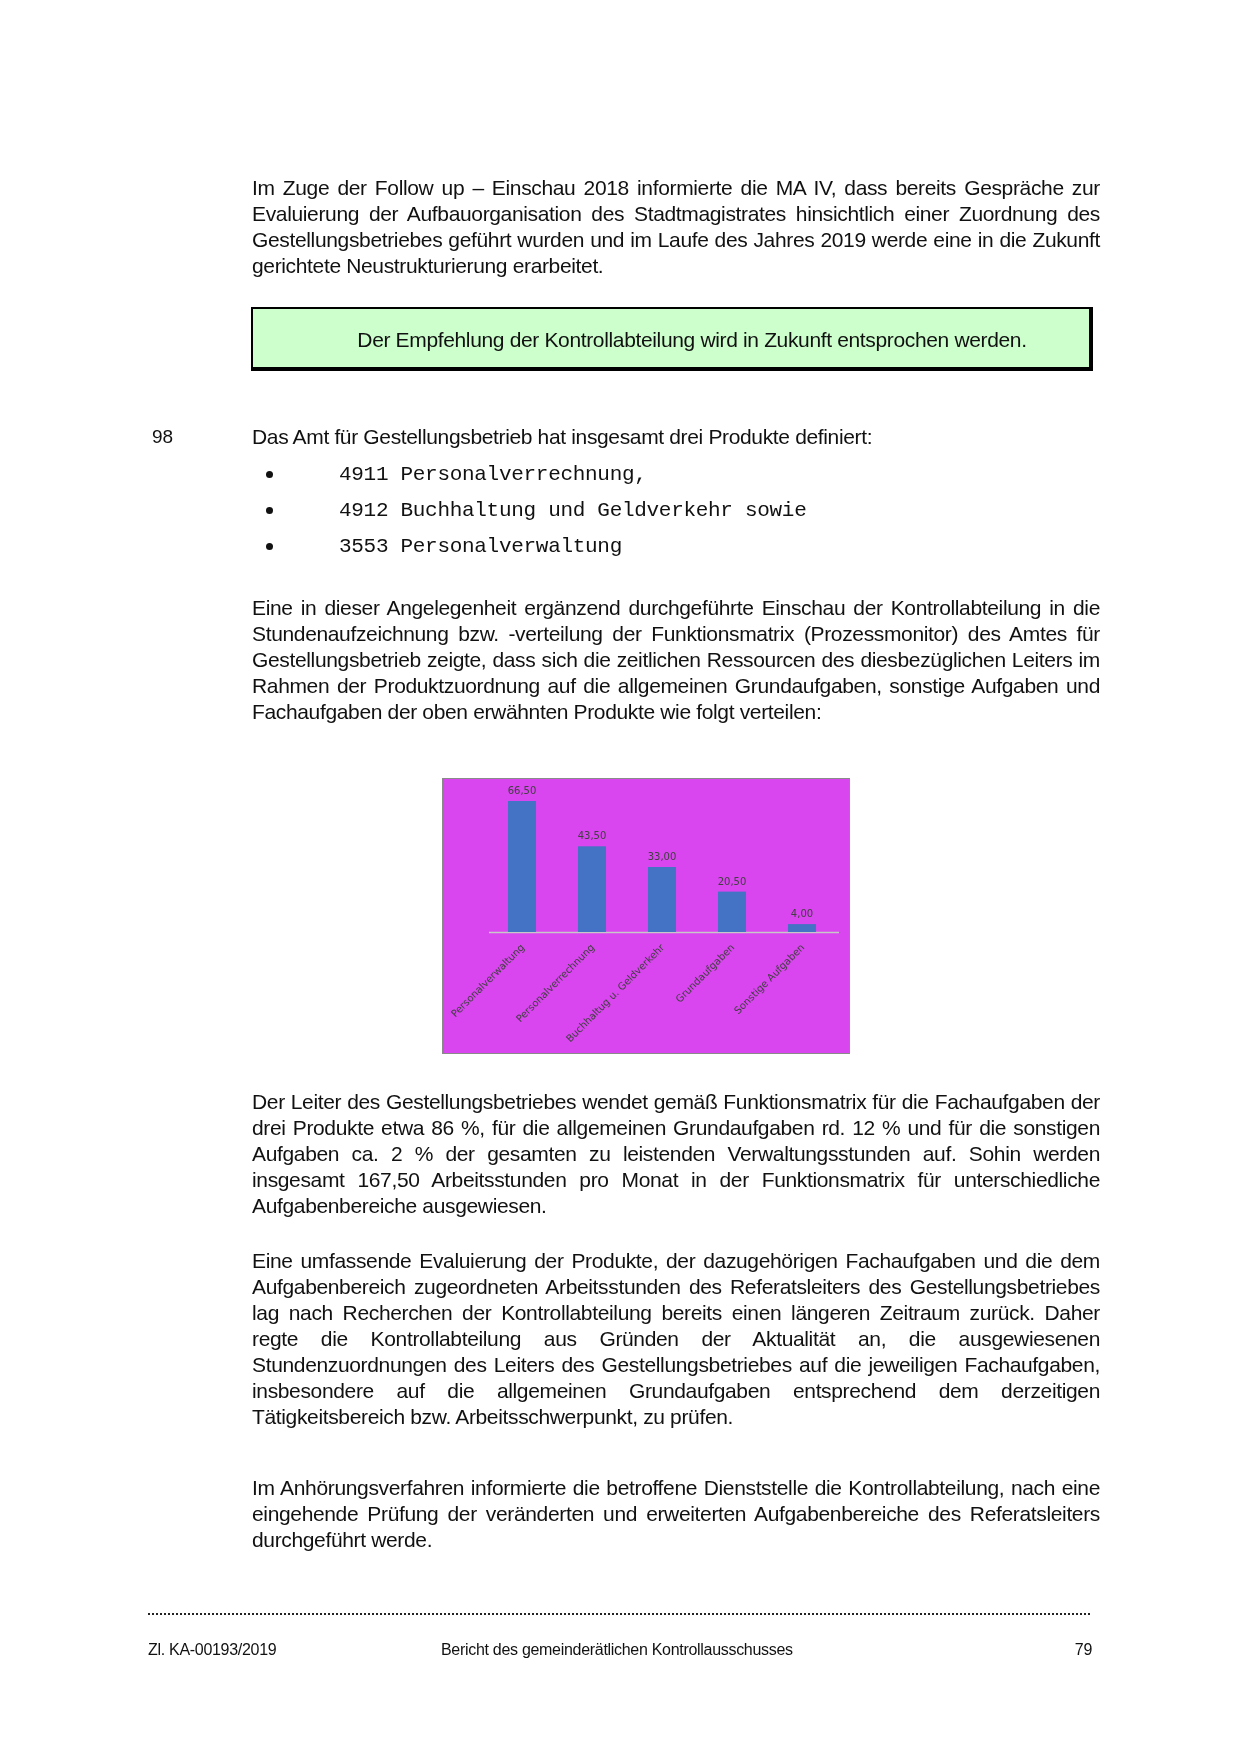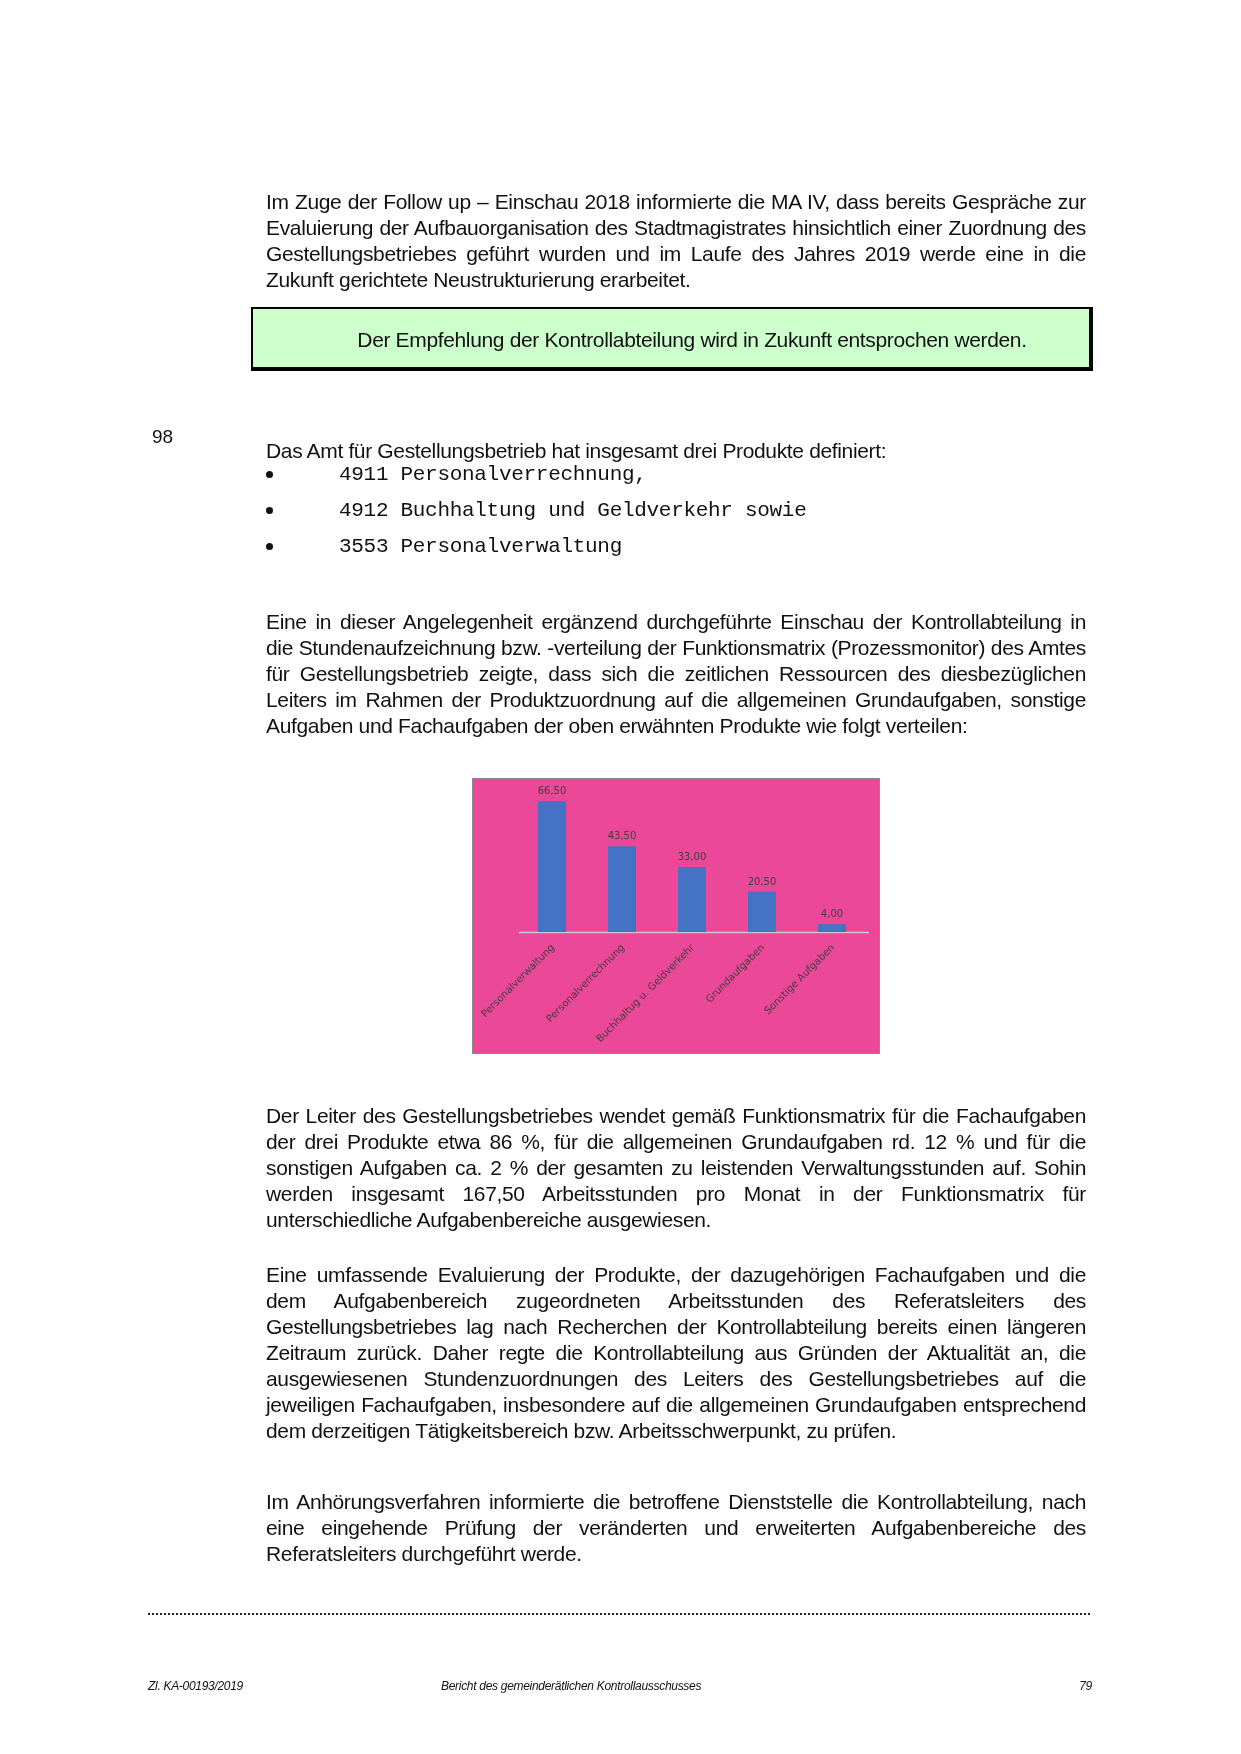--- a/index.html
+++ b/index.html
@@ -1,36 +1,36 @@
 <!DOCTYPE html>
 <html><head>
 <meta charset="utf-8">
 <style>
   html, body { margin: 0; padding: 0; background: #ffffff; }
   body { width: 1241px; height: 1754px; position: relative; overflow: hidden;
          font-family: "Liberation Sans", sans-serif; color: #111; }
   .para { position: absolute; left: 252px; width: 848px; font-size: 21px; line-height: 26px;
           text-align: justify; letter-spacing: -0.35px; }
-  .para p { margin: 14px; }
+  .para p { margin: 0; }
   .recommend { position: absolute; left: 251px; top: 307px; width: 836px; height: 58px;
                background: #ccffcc; border: 2px solid #000; border-right-width: 4px; border-bottom-width: 4px;
                box-sizing: content-box; }
   .recommend span { position: absolute; left: 0; right: 0; top: 18px; text-align: center;
                     font-size: 21px; line-height: 26px; letter-spacing: -0.35px; padding-left: 42px; }
   .num { position: absolute; left: 152px; top: 424px; font-size: 19px; line-height: 26px; }
   .bullets { position: absolute; left: 252px; top: 457px; margin: 0; padding: 0; list-style: none; }
   .bullets li { position: relative; height: 36px; font-size: 21px; line-height: 36px; letter-spacing: -0.3px; }
   .bullets .dot { position: absolute; left: 14px; top: 14px; width: 7px; height: 7px; border-radius: 50%; background: #111; }
   .bullets .txt { position: absolute; left: 87px; top: 0; white-space: nowrap; font-family: Liberation Mono, monospace; }
   .chart { position: absolute; left: 442px; top: 778px; width: 406px; height: 274px;
-           border: 1px solid #8a8a8a; background: #ec4899; margin-left: 30px; }
+           border: 1px solid #8a8a8a; background: #d946ef; }
   .chart svg { position: absolute; left: 0; top: 0; }
   .dots { position: absolute; left: 148px; top: 1605px; width: 942px; height: 10px; overflow: hidden;
           border-bottom: 2px dotted #222; box-sizing: border-box; }
-  .footer { position: absolute; top: 1675px; font-size: 12px; line-height: 22px; letter-spacing: -0.3px; font-style: italic; }
+  .footer { position: absolute; top: 1639px; font-size: 16px; line-height: 22px; letter-spacing: -0.3px; }
 </style>
 </head>
 <body>
 
 <div class="para" style="top:175px">
   <p>Im Zuge der Follow up – Einschau 2018 informierte die MA IV, dass bereits Gespräche zur Evaluierung der Aufbauorganisation des Stadtmagistrates hinsichtlich einer Zuordnung des Gestellungsbetriebes geführt wurden und im Laufe des Jahres 2019 werde eine in die Zukunft gerichtete Neustrukturierung erarbeitet.</p>
 </div>
 
 <div class="recommend">
   <span>Der Empfehlung der Kontrollabteilung wird in Zukunft entsprochen werden.</span>

